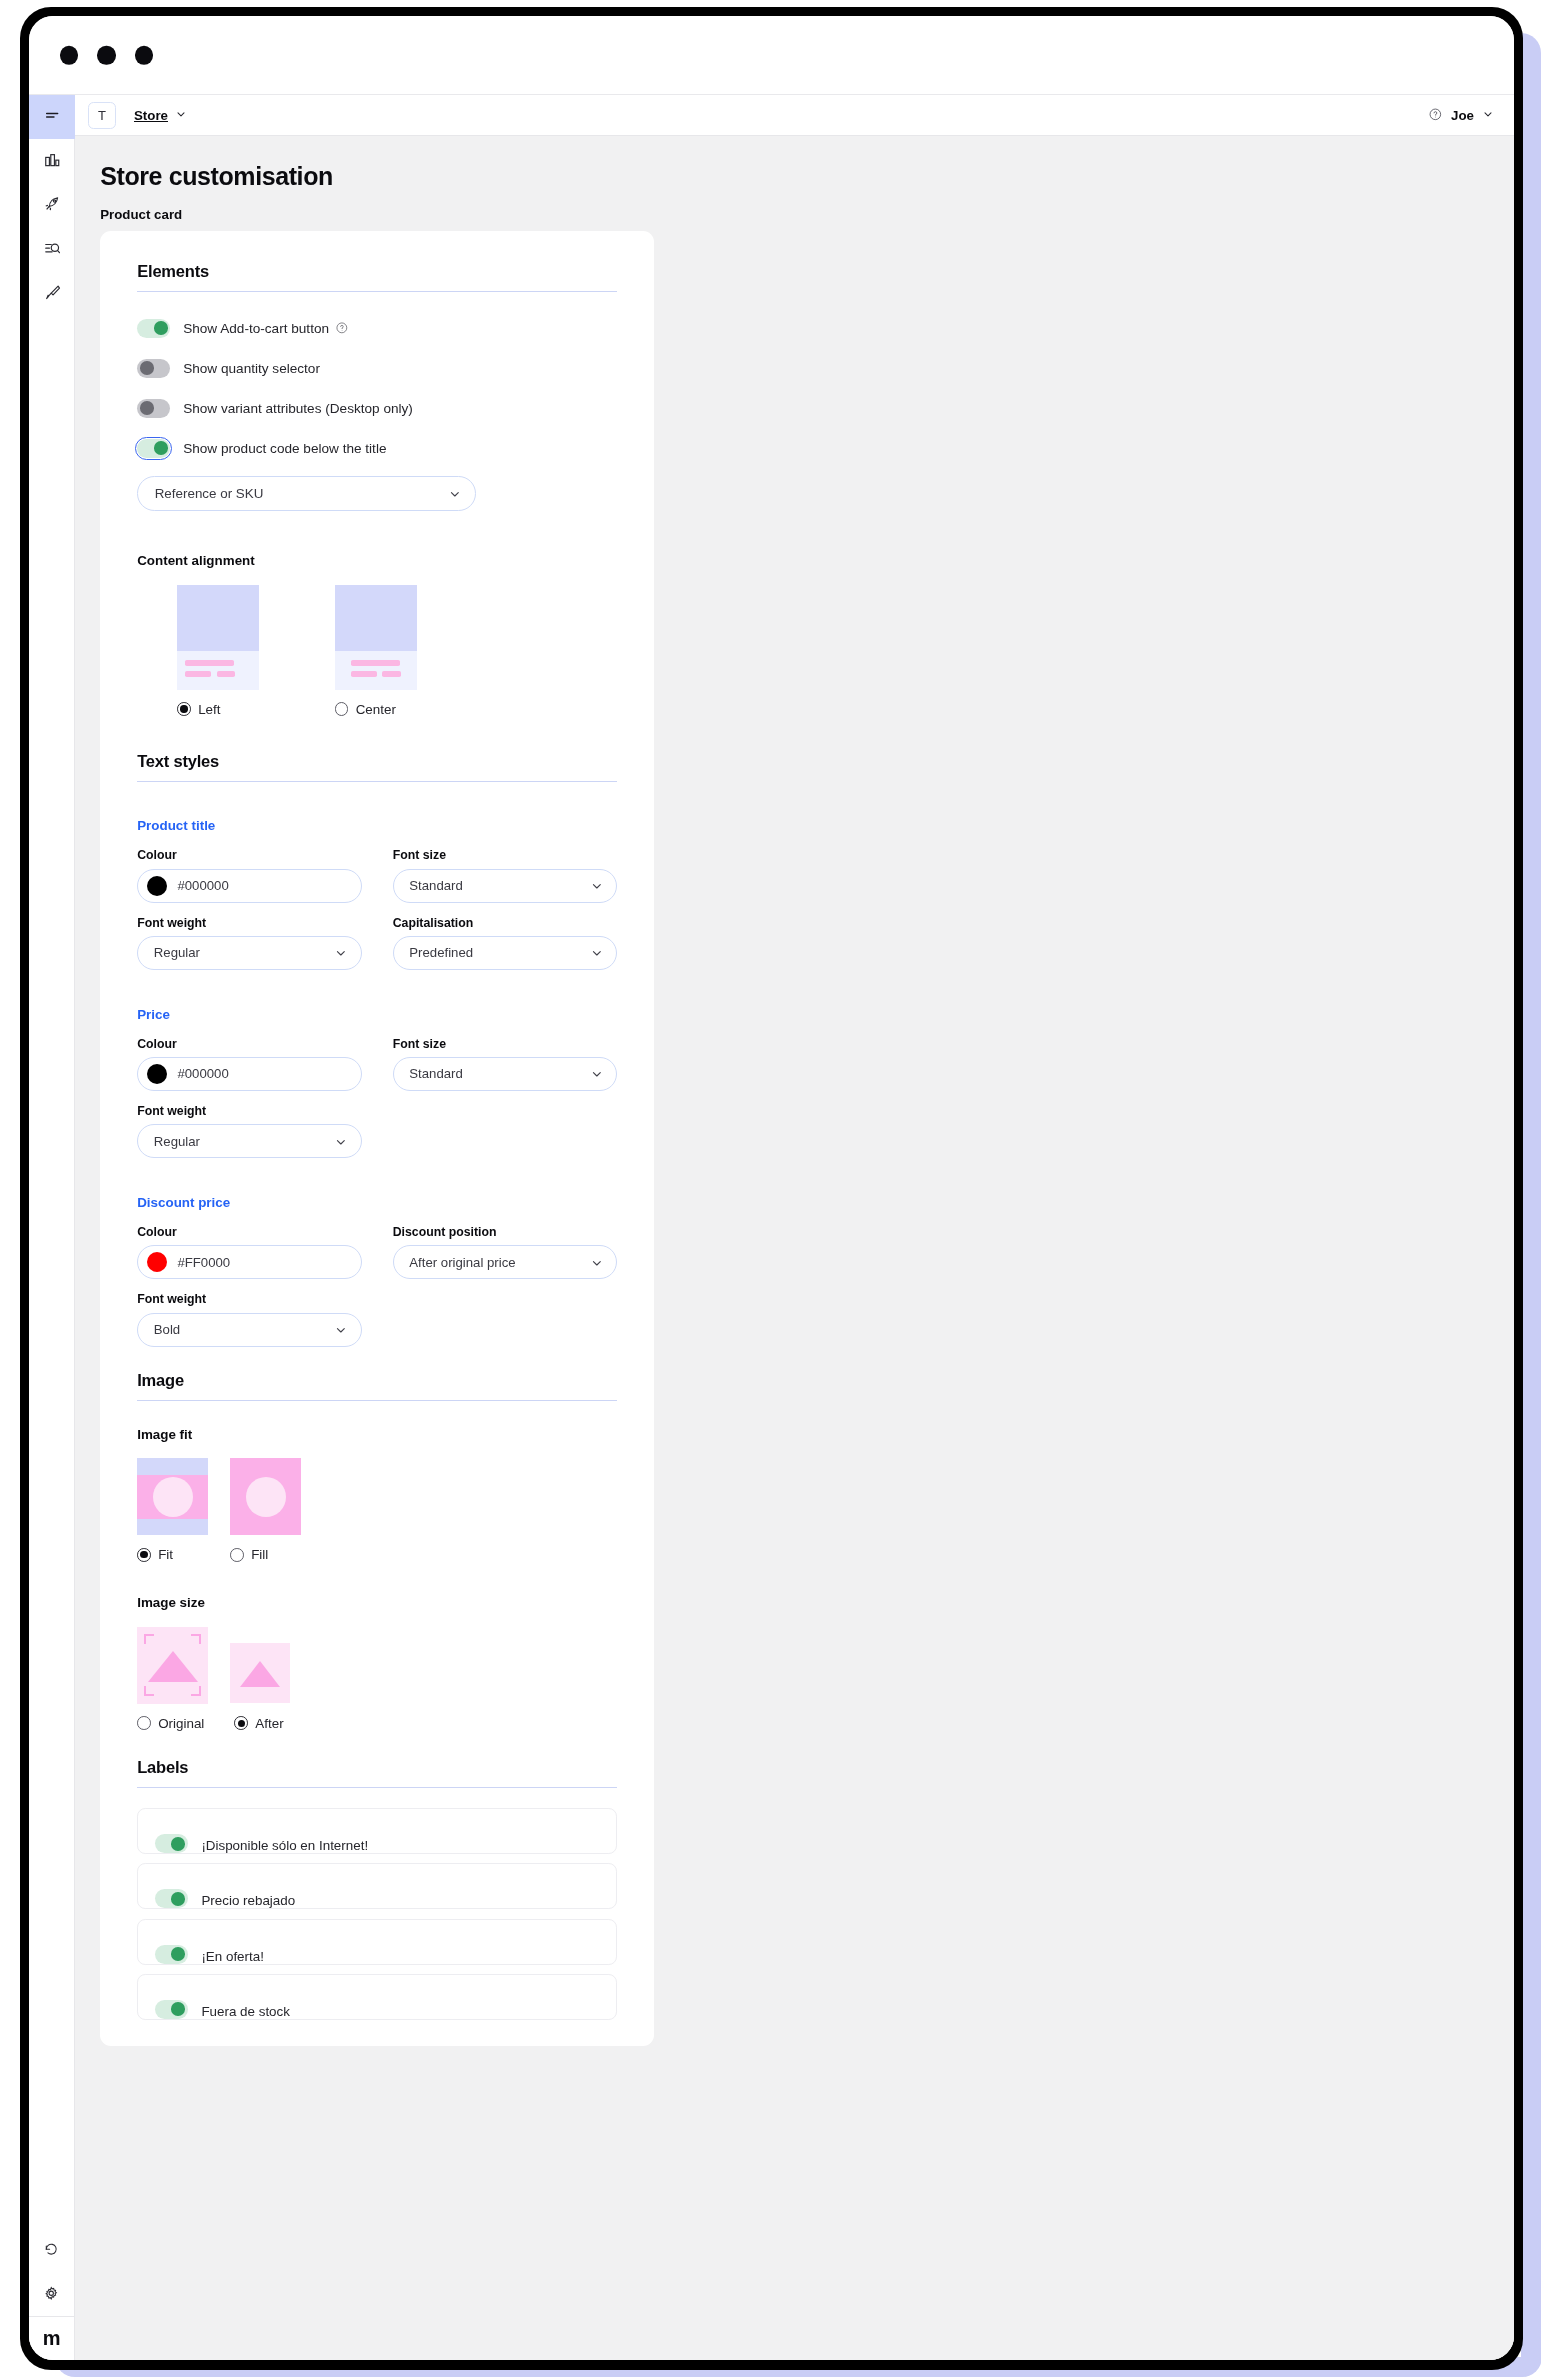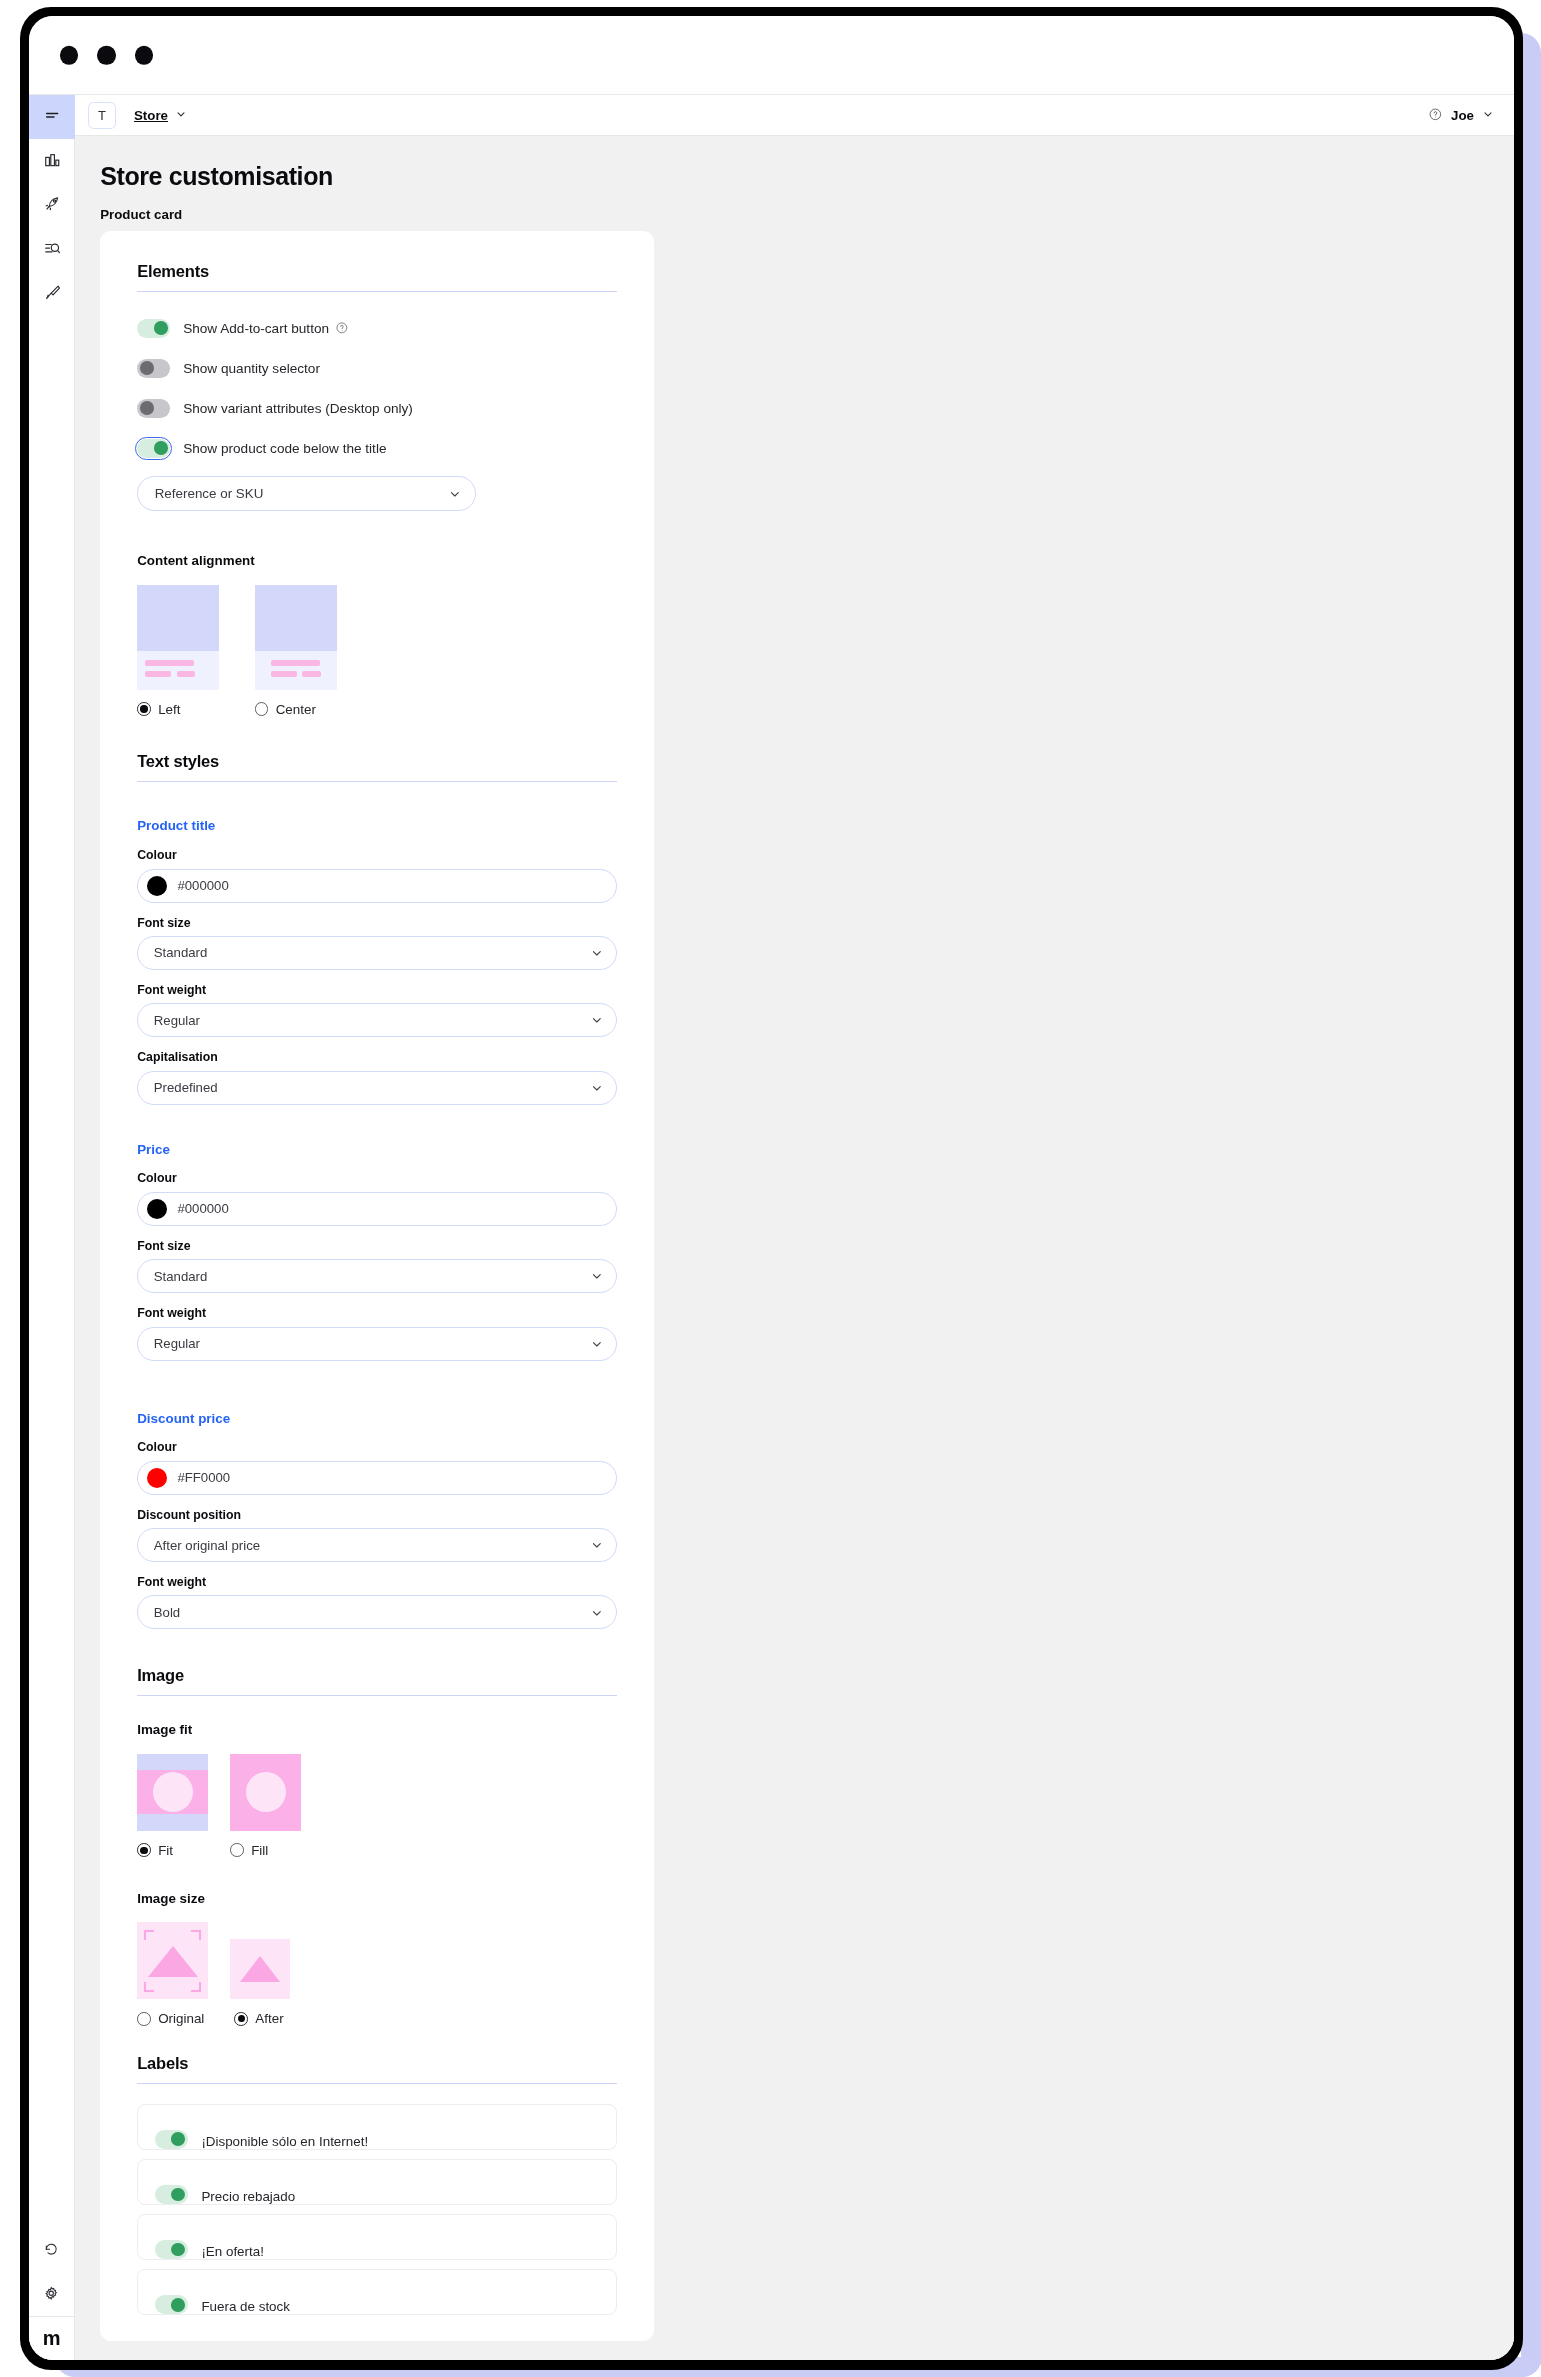--- a/index.html
+++ b/index.html
@@ -149,21 +149,21 @@
     padding: 0 13.7px 0 16.5px; font-size: 13.4px; color: #3a3a42;
   }
   .select .chev { margin-left: auto; color: #41414a; display: flex; }
   .select.w-full { width: 339px; }
 
   
   .sub-head { margin-top: 42px; font-size: 13.4px; font-weight: 800; color: #0b0b0f; }
 
   
   .align-row { display: flex; gap: 27.5px; margin-top: 16.5px; }
-  .align-opt { width: 90px; }
+  .align-opt { width: 90px; margin-left: 40px; }
   .align-thumb { width: 82px; height: 105px; background: #eff2fe; }
   .align-thumb .img { height: 66px; background: #d3d8fa; }
   .align-thumb .lines { padding: 9.2px 8.2px 0 8.2px; }
   .bar { background: #fbb7e3; border-radius: 1.8px; height: 6.4px; }
   .bar.w-long { width: 49px; }
   .bar.w-a { width: 26px; }
   .bar.w-b { width: 18.3px; }
   .line2 { display: flex; gap: 5.5px; margin-top: 4.6px; }
   .align-thumb.center .lines { display: flex; flex-direction: column; align-items: center; }
   .align-thumb.center .line2 { justify-content: center; }
@@ -172,21 +172,21 @@
   .radio {
     width: 13.7px; height: 13.7px; border-radius: 50%;
     border: 1.4px solid #2b2b32; background: #fff; flex: none;
     display: flex; align-items: center; justify-content: center;
   }
   .radio.checked::after { content: ""; width: 7.3px; height: 7.3px; border-radius: 50%; background: #0b0b0f; }
   .radio.unchecked { border-color: #5d5d66; }
 
   
   .group-title { margin-top: 37px; font-size: 13.4px; font-weight: 800; color: #2563f5; }
-  .fields { display: grid; grid-template-columns: 1fr; gap: 13px 31px; margin-top: 14.7px; }
+  .fields { display: grid; grid-template-columns: 1fr 1fr; gap: 13px 31px; margin-top: 14.7px; }
   .field-label { font-size: 12.3px; font-weight: 800; color: #0b0b0f; margin-bottom: 6.4px; }
   .ctrl {
     height: 34px; border: 0.9px solid #cfdbf7; border-radius: 17.4px; background: #fff;
     display: flex; align-items: center; padding: 0 13px 0 9.2px;
     font-size: 13.2px; color: #3a3a42;
   }
   .ctrl.plain { padding-left: 15.6px; }
   .swatch { width: 20px; height: 20px; border-radius: 50%; flex: none; margin-right: 10px; }
   .ctrl .chev { margin-left: auto; color: #41414a; display: flex; }
 

